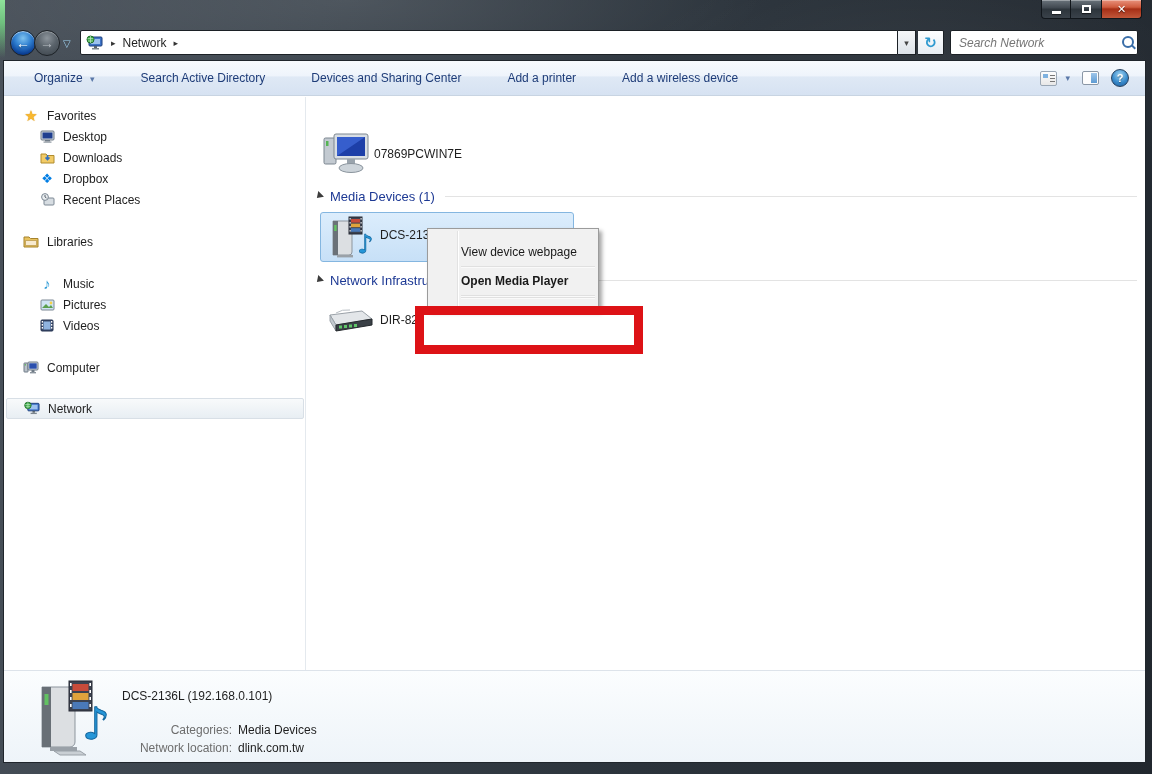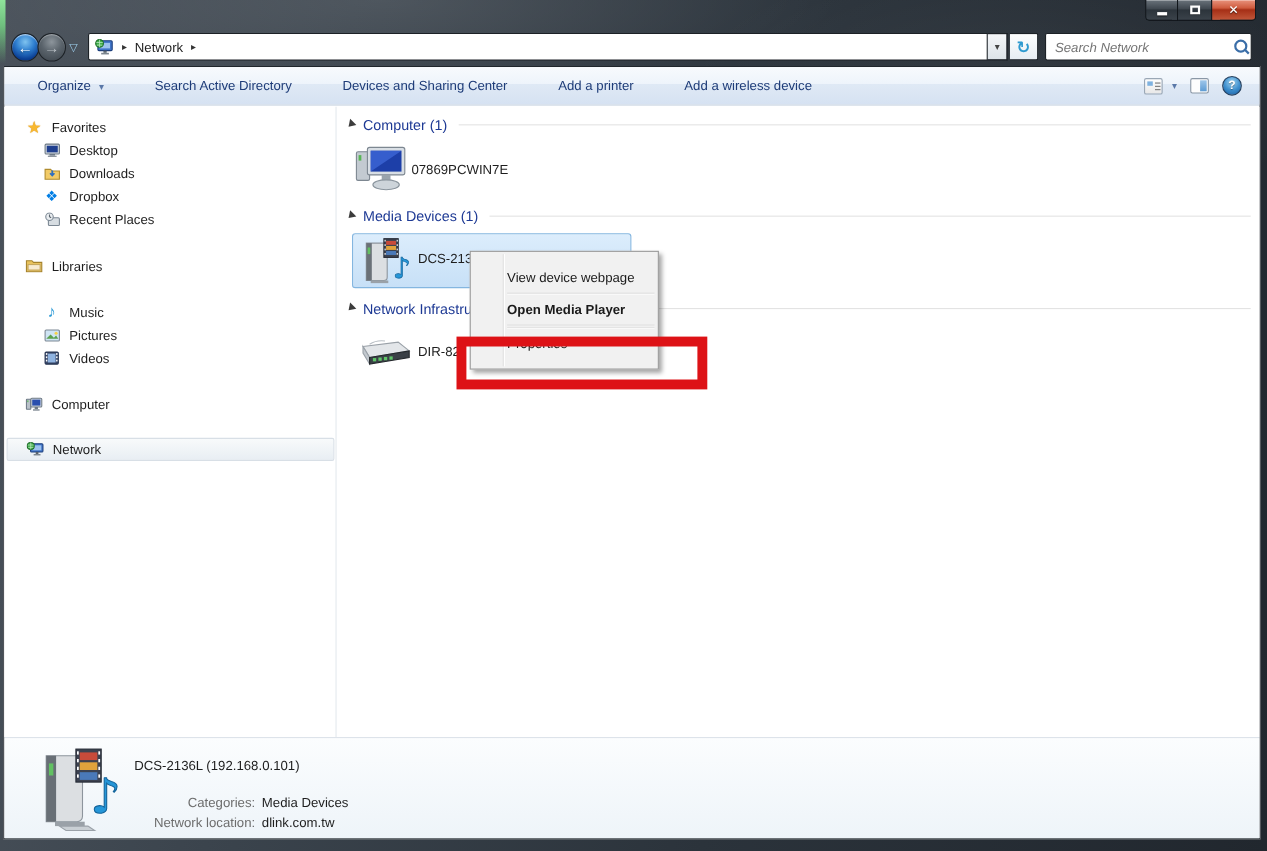--- a/index.html
+++ b/index.html
@@ -348,25 +348,20 @@
                 <circle cx="4.2" cy="4.2" r="3.4" fill="#3fae49" stroke="#1d6c28"></circle>
                 <path d="M1.3 3.3 H7 M4.2 0.8 V7.6 M1.8 5.6 H6.7" stroke="#bfe8c4" stroke-width="0.7" fill="none"></path>
               </svg>
           </span>
           <span>Network</span>
         </div>
       </div>
 
       <div class="main">
 
-        <div class="group-header" style="left:8px; right:0; top:8px">
-          <span class="tri"></span>
-          <span>Computer (1)</span>
-          <span class="rule"></span>
-        </div>
 
         <div style="position:absolute; left:15px; top:32px">
           <svg width="50" height="48" viewBox="0 0 50 48">
             <rect x="2" y="9" width="12" height="26" rx="1.5" fill="#c3cad1" stroke="#7d8florence791"></rect>
             <rect x="2" y="9" width="12" height="26" rx="1.5" fill="#c3cad1" stroke="#7d8791"></rect>
             <rect x="4" y="12" width="2.5" height="5" fill="#57b554"></rect>
             <rect x="12" y="5" width="34" height="25" rx="2" fill="#d8dee4" stroke="#7d8791"></rect>
             <rect x="15" y="8" width="28" height="19" fill="#1d3fa8"></rect>
             <path d="M15 8 L43 8 L15 27 Z" fill="#3d66d6" opacity="0.8"></path>
             <rect x="25" y="30" width="8" height="5" fill="#9aa4ad"></rect>
@@ -465,17 +460,16 @@
       </div>
     </div>
   </div>
 
   <div class="ctxmenu">
     <div class="ctx-item">View device webpage</div>
     <div class="ctx-sep"></div>
     <div class="ctx-item bold">Open Media Player</div>
     <div class="ctx-sep"></div>
     <div class="ctx-sep"></div>
-    <div class="ctx-item">Properties</div>
   </div>
 
   <div class="redbox"></div>
 </div>
 
 </body></html>

